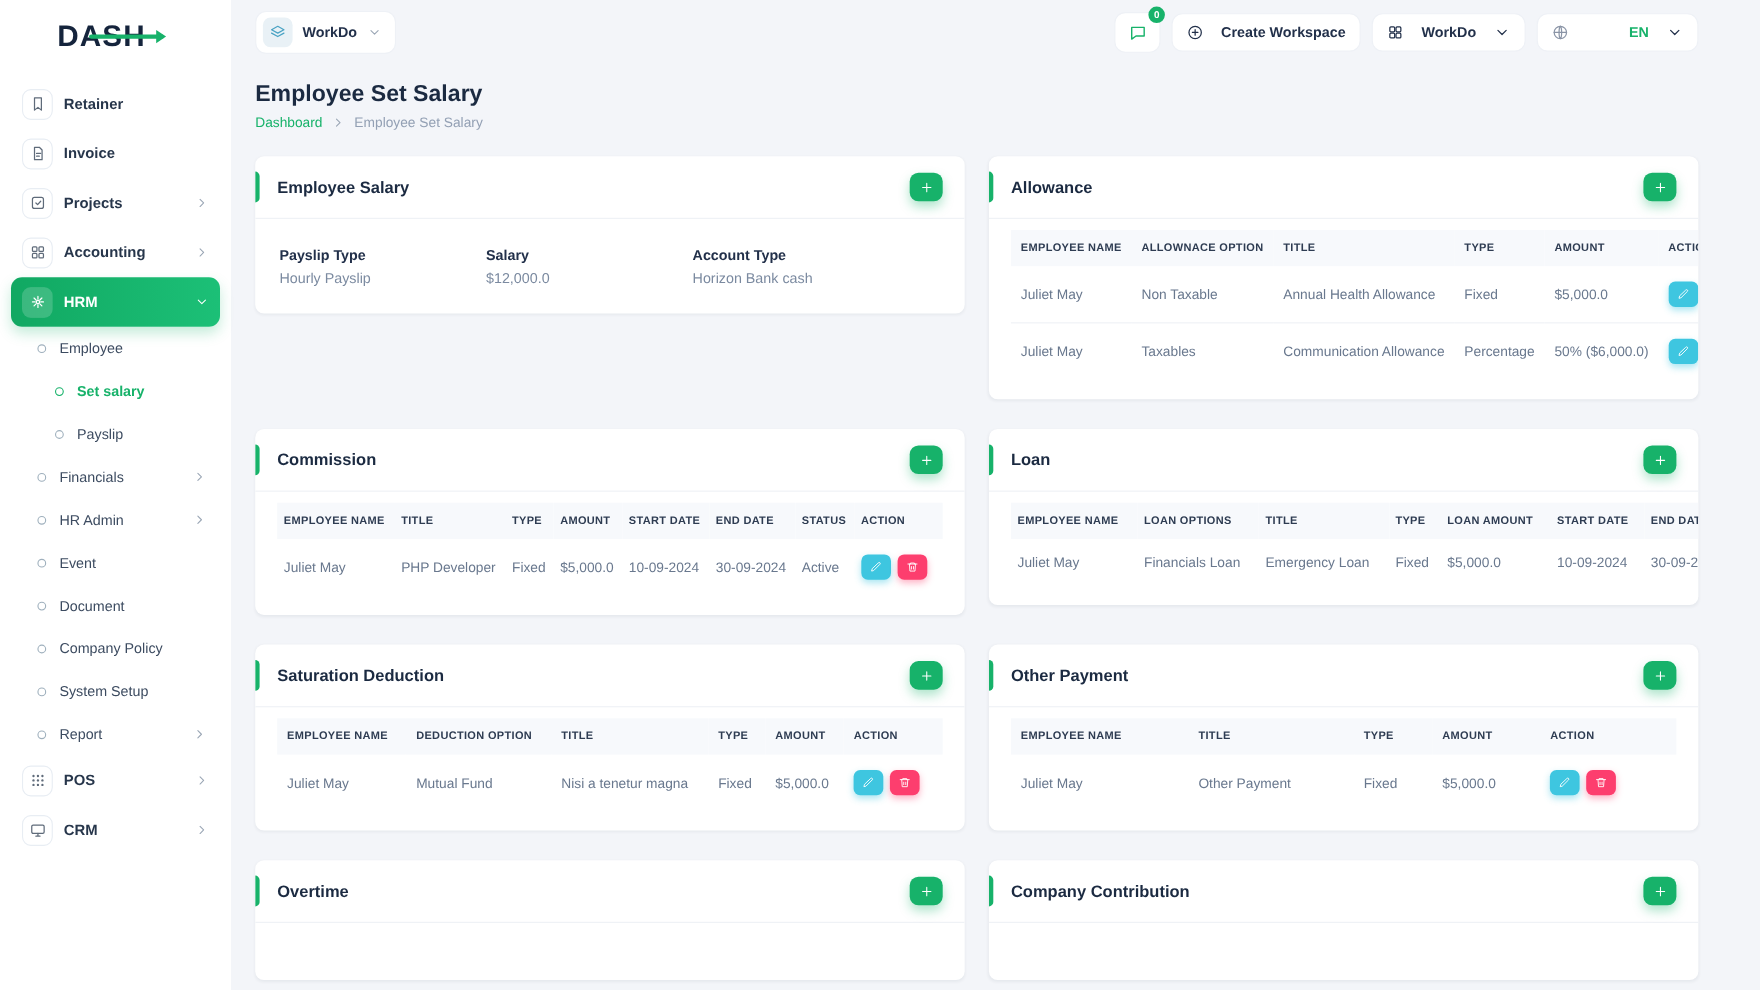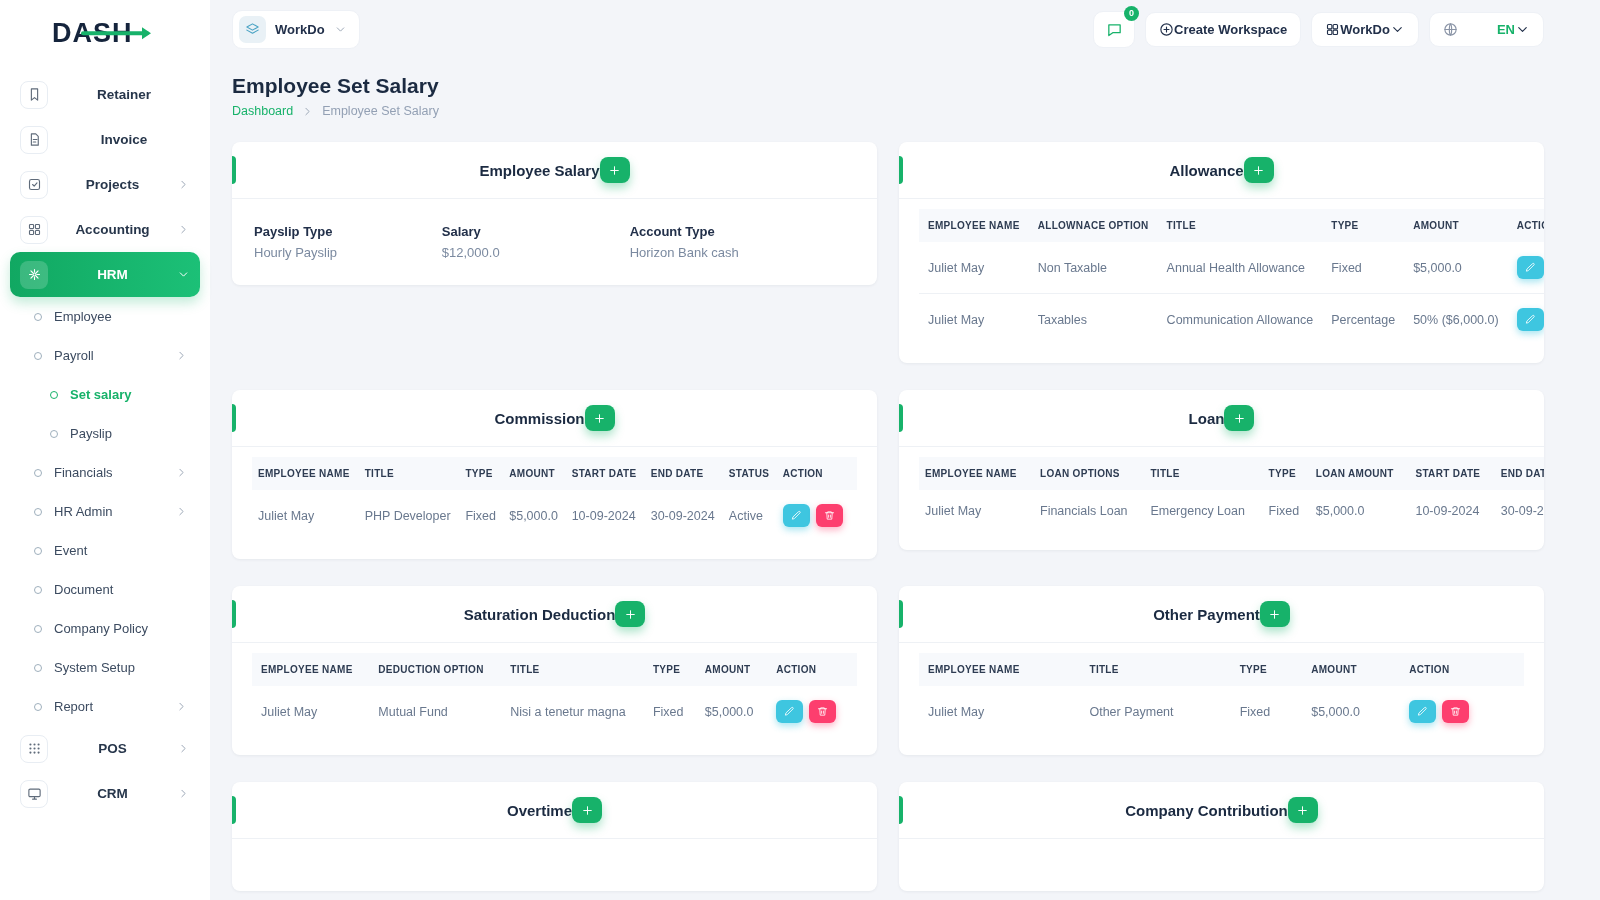--- a/index.html
+++ b/index.html
@@ -21,21 +21,21 @@
   .sidebar{position:fixed;left:0;top:0;bottom:0;width:210px;background:#fff;z-index:10;}
   .logo-row{height:66px;display:flex;align-items:center;padding-left:52px;}
   .logo{position:relative;font-size:27px;font-weight:800;letter-spacing:1px;color:#15243c;}
   .logo .arrow{position:absolute;top:50%;left:36%;right:-16px;height:3.5px;background:var(--primary);transform:translateY(-50%);border-radius:2px;}
   .logo .arrow::after{content:"";position:absolute;right:-2px;top:50%;transform:translateY(-50%);
     border-left:9px solid var(--primary);border-top:6px solid transparent;border-bottom:6px solid transparent;}
   .side-nav{padding:6px 10px 0;}
   .side-item{display:flex;align-items:center;gap:10px;height:45px;padding:0 10px;border-radius:10px;cursor:pointer;}
   .icon-box{width:28px;height:28px;border:1px solid #e8edf3;border-radius:8px;display:flex;align-items:center;justify-content:center;color:#5f6b7a;background:#fff;flex:0 0 auto;}
   .icon-box svg{width:15px;height:15px;}
-  .side-label{font-size:13.5px;font-weight:600;color:#27364b;flex:1;text-align:center;}
+  .side-label{font-size:13.5px;font-weight:600;color:#27364b;flex:1;}
   .side-item.active{background:linear-gradient(90deg,#11a862,#1cc077);box-shadow:0 6px 12px rgba(23,178,106,.25);}
   .side-item.active .icon-box{background:rgba(255,255,255,.18);border-color:transparent;color:#fff;}
   .side-item.active .side-label,.side-item.active .chev{color:#fff;}
   .sub-item{display:flex;align-items:center;gap:12px;height:39px;padding:0 12px 0 24px;cursor:pointer;}
   .sub-item .dot{width:8px;height:8px;border:1.6px solid #9fb0bd;border-radius:50%;flex:0 0 auto;}
   .sub-item .lbl{font-size:13px;font-weight:500;color:#3c4b60;flex:1;}
   .sub-item.nested{padding-left:40px;}
   .sub-item.active .lbl{color:var(--primary);font-weight:600;}
   .sub-item.active .dot{border-color:var(--primary);}
 
@@ -43,33 +43,33 @@
   .main{margin-left:210px;padding:0 56px 0 22px;}
   .topbar{height:58px;display:flex;align-items:center;justify-content:space-between;}
   .ws-btn{display:flex;align-items:center;gap:9px;background:#fff;border:1px solid #eef1f6;border-radius:10px;padding:5px 12px 5px 6px;cursor:pointer;}
   .ws-icon{width:27px;height:27px;border-radius:7px;background:#e9f1f6;display:flex;align-items:center;justify-content:center;color:#4aa3c4;}
   .ws-icon svg{width:15px;height:15px;}
   .ws-label{font-size:13px;font-weight:700;color:#22304a;}
   .top-right{display:flex;align-items:center;gap:10px;}
   .icon-btn{position:relative;width:42px;height:37px;background:#fff;border:1px solid #eef1f6;border-radius:10px;display:flex;align-items:center;justify-content:center;color:var(--primary);cursor:pointer;}
   .icon-btn svg{width:17px;height:17px;}
   .badge{position:absolute;top:-6px;right:-5px;min-width:15px;height:15px;border-radius:8px;background:var(--primary);color:#fff;font-size:9px;font-weight:700;display:flex;align-items:center;justify-content:center;padding:0 3px;}
-  .pill-btn{display:flex;align-items:flex-start;gap:0;background:#fff;border:1px solid #eef1f6;border-radius:10px;padding:9px 13px;font-size:13px;font-weight:600;color:#22304a;cursor:pointer;}
+  .pill-btn{display:flex;align-items:flex-start;gap:16px;background:#fff;border:1px solid #eef1f6;border-radius:10px;padding:9px 13px;font-size:13px;font-weight:600;color:#22304a;cursor:pointer;}
   .pill-btn svg{width:15px;height:15px;color:#22304a;}
   .pill-btn .globe{color:#8a94a6;}
   .lang-label{color:var(--primary);font-weight:700;padding-left:39px;}
 
   .page-title{margin:16px 0 6px;font-size:21px;font-weight:700;color:#1b2a41;}
   .breadcrumb{display:flex;align-items:center;gap:8px;font-size:12.5px;}
   .bc-home{color:var(--primary);cursor:pointer;}
   .bc-cur{color:#93a0b4;}
 
   .cards-grid{margin-top:24px;display:grid;grid-template-columns:1fr 1fr;column-gap:22px;row-gap:27px;align-items:start;}
   .card{background:#fff;border-radius:8px;box-shadow:0 1px 3px rgba(18,28,45,.06);overflow:hidden;}
-  .card-head{position:relative;display:flex;align-items:center;justify-content:center;padding:15px 20px;border-bottom:1px solid var(--line);}
+  .card-head{position:relative;display:flex;align-items:center;justify-content:space-between;padding:15px 20px;border-bottom:1px solid var(--line);}
   .card-head::before{content:"";position:absolute;left:0;top:14px;bottom:14px;width:4px;background:var(--primary);border-radius:0 4px 4px 0;}
   .card-title{margin:0;font-size:15px;font-weight:700;color:#1b2a41;}
   .add-btn{width:30px;height:26px;border:none;border-radius:8px;background:var(--primary);color:#fff;display:flex;align-items:center;justify-content:center;cursor:pointer;box-shadow:0 5px 10px rgba(23,178,106,.35);}
   .add-btn svg{width:13px;height:13px;}
   .stub-body{height:52px;}
 
   .fields{display:grid;grid-template-columns:1fr 1fr 1.2fr;padding:25px 22px;}
   .f-label{font-size:13px;font-weight:700;color:#22304a;}
   .f-value{font-size:13px;color:var(--muted);margin-top:6px;}
 
@@ -158,27 +158,20 @@
       <svg class="chev down ic" viewBox="0 0 24 24">
           <path d="M9 6l6 6-6 6"></path>
         </svg>
     </div>
 
     <div class="sub-item">
       <span class="dot"></span>
       <span class="lbl">Employee</span>
     </div>
 
-    <div class="sub-item">
-      <span class="dot"></span>
-      <span class="lbl">Payroll</span>
-      <svg class="chev ic" viewBox="0 0 24 24">
-          <path d="M9 6l6 6-6 6"></path>
-        </svg>
-    </div>
 
     <div class="sub-item nested active">
       <span class="dot"></span>
       <span class="lbl">Set salary</span>
     </div>
 
     <div class="sub-item nested">
       <span class="dot"></span>
       <span class="lbl">Payslip</span>
     </div>

